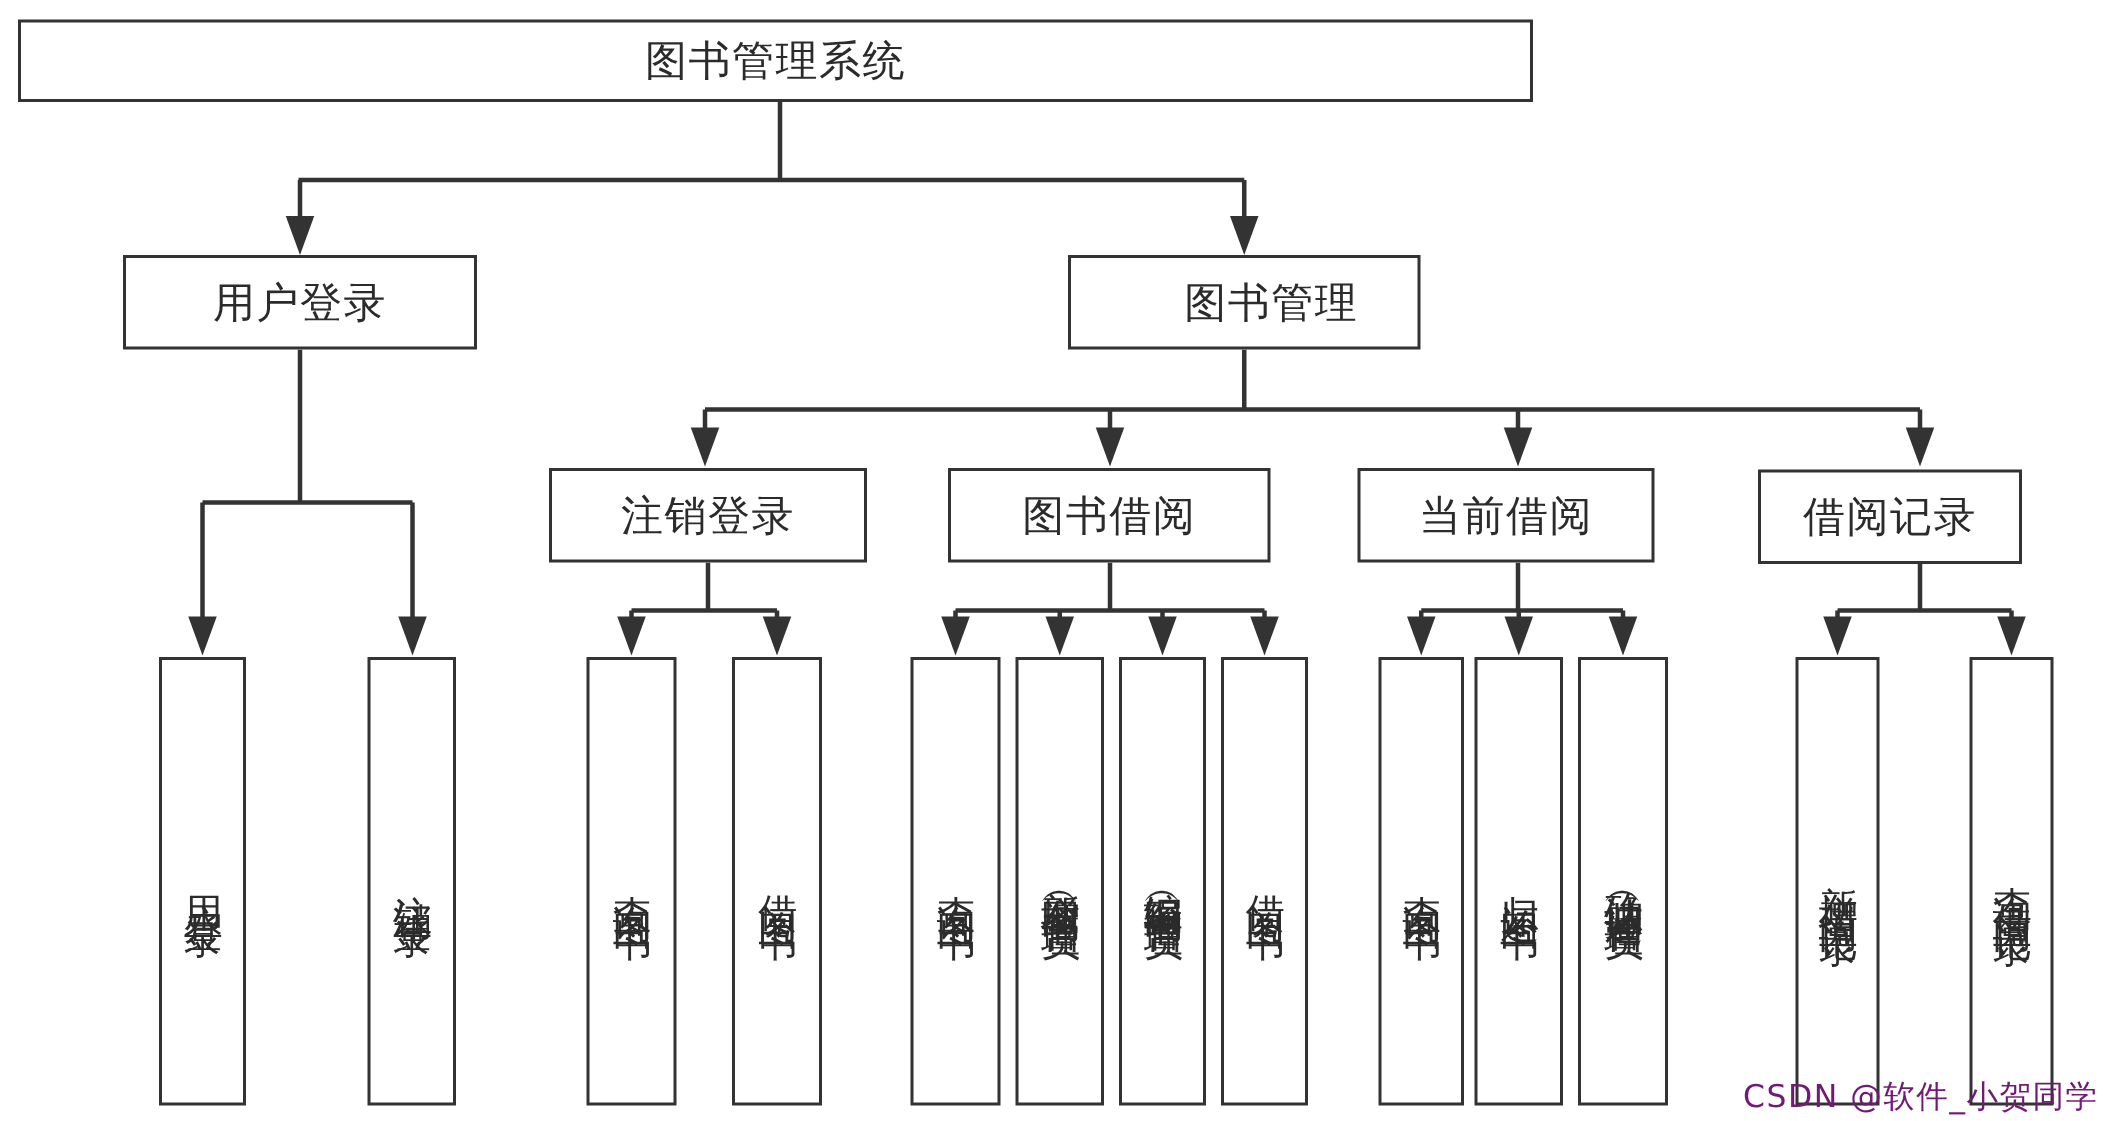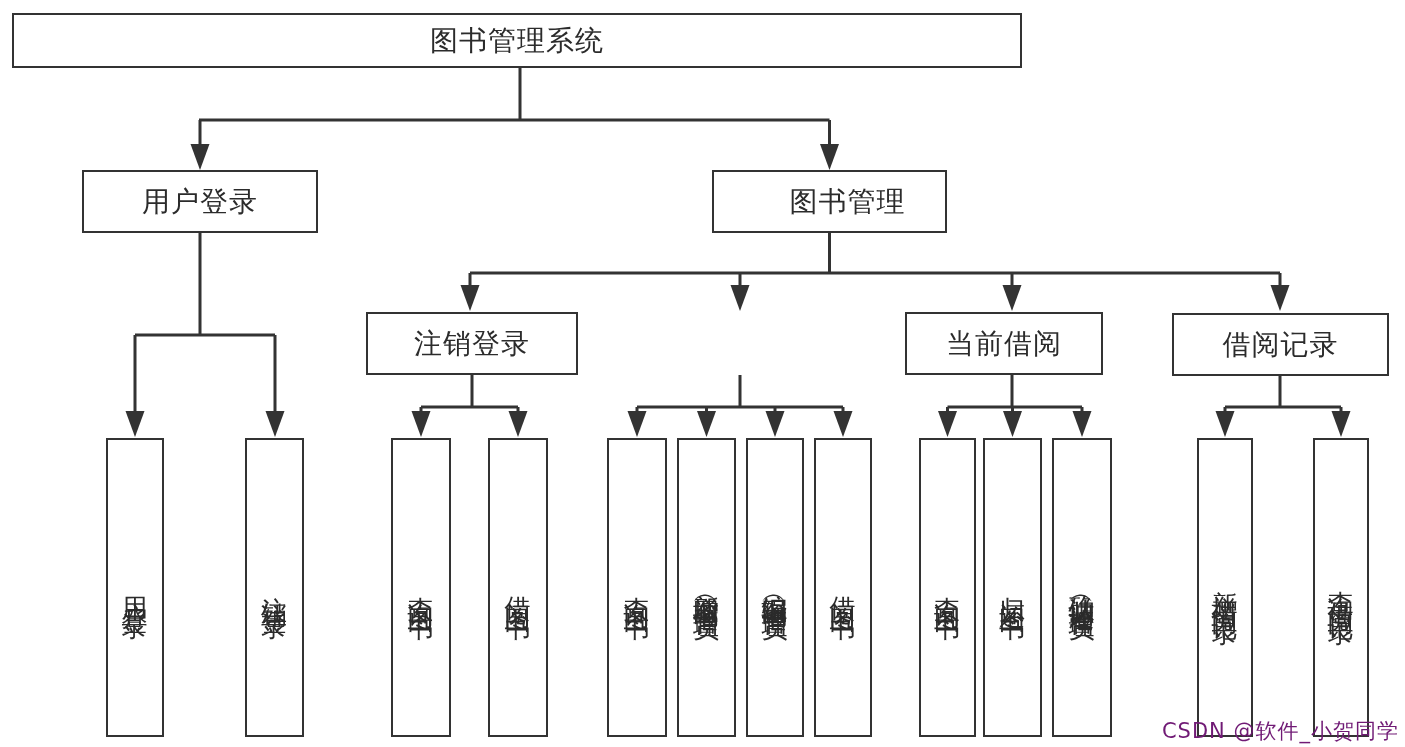--- a/index.html
+++ b/index.html
@@ -19,21 +19,21 @@
   }
   .leaf{top:438px;height:299px;}
   .dense{letter-spacing:3px;}
   
   #n-root{left:12px;top:13px;width:1010px;height:55px;}
   #n-user-login{left:82px;top:170px;width:236px;height:63px;}
   #n-book-mgmt{left:712px;top:170px;width:235px;height:63px;padding-left:36px;}
   #n-new-book{left:366px;top:312px;width:212px;height:63px;}
   #n-book-borrow{left:632px;top:312px;width:215px;height:63px;}
   #n-cur-borrow{left:905px;top:312px;width:198px;height:63px;}
-  #n-records{left:1172px;top:313px;width:217px;height:63px;}
+  #n-records{left:1172px;top:313px;width:176px;height:63px;}
   #n-l1{left:106px;width:58px;}
   #n-l2{left:245px;width:59px;}
   #n-l3{left:391px;width:60px;}
   #n-l4{left:488px;width:60px;}
   #n-l5{left:607px;width:60px;}
   #n-l6{left:677px;width:59px;}
   #n-l7{left:746px;width:58px;}
   #n-l8{left:814px;width:58px;}
   #n-l9{left:919px;width:57px;}
   #n-l10{left:983px;width:59px;}
@@ -80,20 +80,21 @@
       <polygon points="1331.5,411 1350.5,411 1341,437"></polygon>
     </g>
   </svg>
 
   <div class="node" id="n-root">图书管理系统</div>
 
   <div class="node" id="n-user-login">用户登录</div>
   <div class="node" id="n-book-mgmt">图书管理</div>
 
   <div class="node" id="n-new-book">注销登录</div>
+  <div class="node" id="n-book-borrow">图书借阅</div>
   <div class="node" id="n-cur-borrow">当前借阅</div>
   <div class="node" id="n-records">借阅记录</div>
 
   <div class="node vnode leaf" id="n-l1">用户登录</div>
   <div class="node vnode leaf" id="n-l2">注销登录</div>
 
   <div class="node vnode leaf" id="n-l3">查询图书</div>
   <div class="node vnode leaf" id="n-l4">借阅图书</div>
 
   <div class="node vnode leaf" id="n-l5">查询图书</div>

